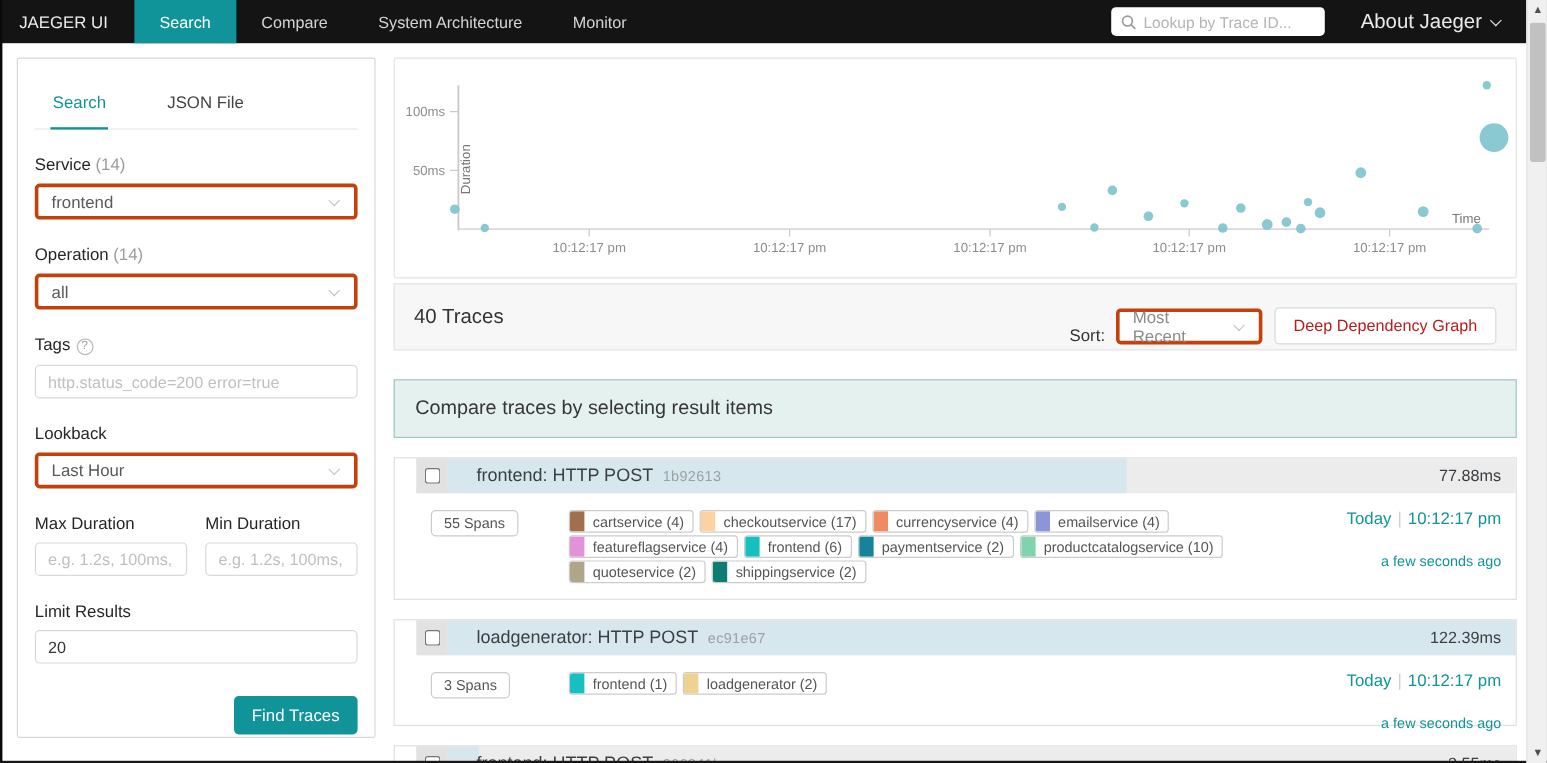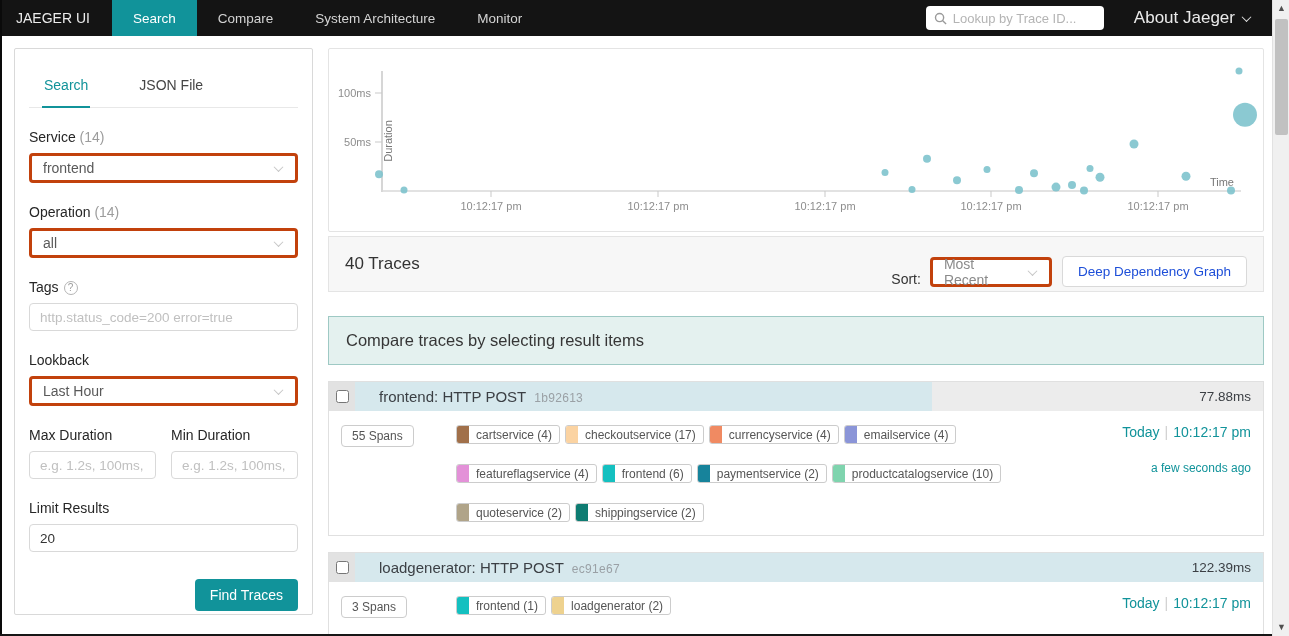--- a/index.html
+++ b/index.html
@@ -43,36 +43,36 @@
 
   
   .main { position:absolute; left:328px; top:48px; width:936px; z-index:5; }
   .scatter-panel { height:184px; background:#fff; border:1px solid #e4e4e4; border-radius:2px; position:relative; }
   .results-head { margin-top:4px; height:56px; background:#f7f7f7; border:1px solid #e4e4e4; display:flex; align-items:center; padding:0 16px; }
   .results-title { font-size:17px; color:#333; }
   .results-right { margin-left:auto; display:flex; align-items:flex-end; }
   .sort-label { font-size:14px; color:#333; margin-right:9px; }
   .sort-select { width:122px; height:30px; margin-top:0; }
   .sort-select .val { color:#8a8a8a; }
-  .ddg-btn { margin-left:10px; background:#fff; border:1px solid #d9d9d9; border-radius:4px; padding:7px 15px; font-size:13.5px; color:#1d4ed8; font-family:inherit; cursor:pointer;margin-top:15px; }
+  .ddg-btn { margin-left:10px; background:#fff; border:1px solid #d9d9d9; border-radius:4px; padding:7px 15px; font-size:13.5px; color:#b91c1c; font-family:inherit; cursor:pointer;margin-top:15px; }
   .banner { margin-top:24px; height:49px; background:#e4f1ef; border:1px solid #9ec9c4; display:flex; align-items:center; padding:0 17px; font-size:16.5px; color:#363636; }
 
   
-  .trace-card { margin-top:16px; border:1px solid #e0e0e0; background:#fff; }
+  .trace-card { margin-top:16px; border:1px solid #e0e0e0; background:#fff;padding-left:18px; }
   .trace-header { position:relative; height:29px; background:#ececec; display:flex; align-items:center; cursor:pointer; }
   .cb-zone { position:relative; z-index:2; width:26px; height:100%; background:#e2e2e2; display:flex; align-items:center; justify-content:center; }
   .cb-zone input { width:13px; height:13px; accent-color:#11939a; }
   .dur-bar { position:absolute; left:26px; top:0; bottom:0; background:#d6e8ed; z-index:0; }
   .t-title { position:relative; z-index:1; margin-left:24px; font-size:15px; font-weight:500; color:#3b3f44; white-space:nowrap; }
   .t-id { font-size:12px; font-weight:400; color:#9aa0a5; margin-left:8px; letter-spacing:.3px; }
   .t-dur { position:absolute; right:12px; z-index:1; font-size:13.5px; color:#3b3f44; }
   .trace-body { position:relative; display:flex; padding:14px 12px 13px 12px; min-height:58px; }
   .spans-col { width:115px; flex:0 0 auto; }
   .badge { display:inline-block; border:1px solid #ccc; border-radius:4px; padding:3px 10px; font-size:12px; color:#555; background:#fff; cursor:pointer; }
-  .tags-col { flex:1; display:flex; flex-wrap:wrap; gap:20px 5px; align-content:flex-start; margin-right:168px; }
+  .tags-col { flex:1; display:flex; flex-wrap:wrap; gap:2px 5px; align-content:flex-start; margin-right:168px; }
   .tag { display:inline-flex; align-items:center; border:1px solid #ccc; border-radius:3px; overflow:hidden; height:19px; background:#fff; font-size:12px; color:#555; cursor:pointer; }
   .tag .swatch { width:12px; height:100%; flex:0 0 auto; }
   .tag .lbl { padding:0 7px; white-space:nowrap; }
   .time-col { position:absolute; right:12px; top:13px; width:160px; text-align:right; }
   .time-main { font-size:14px; color:#11939a; white-space:nowrap; }
   .time-main .sep { color:#cfcfcf; margin:0 5px; }
   .ago { margin-top:21px; font-size:12px; color:#11939a; }
 
   
   .scrollbar { position:absolute; top:0; right:0; bottom:0; width:17px; background:#f0f0f0; z-index:70; border-left:1px solid #e2e2e2; }

